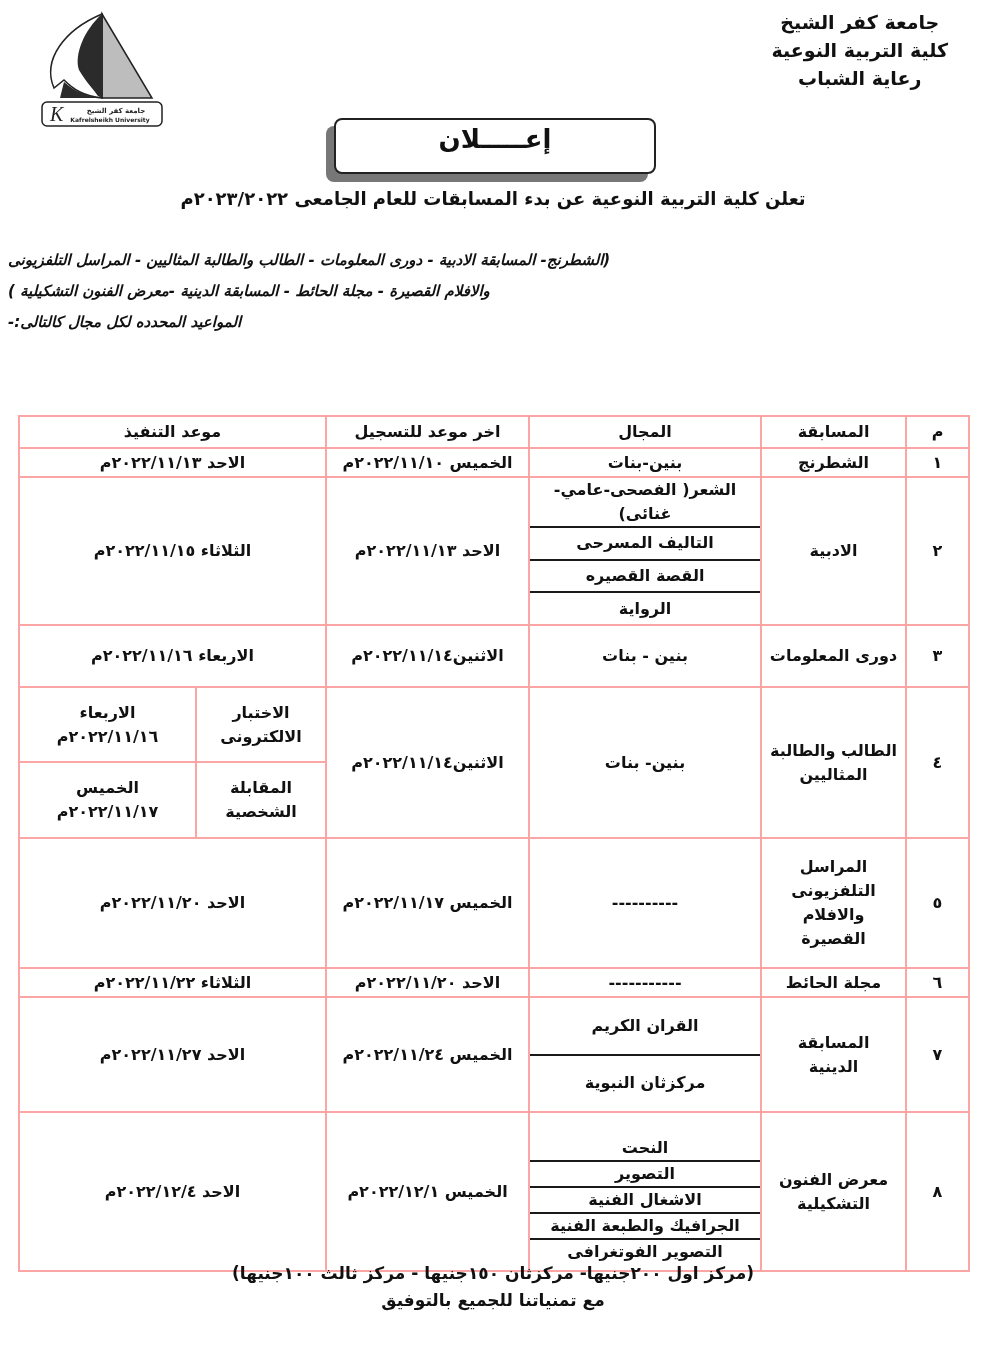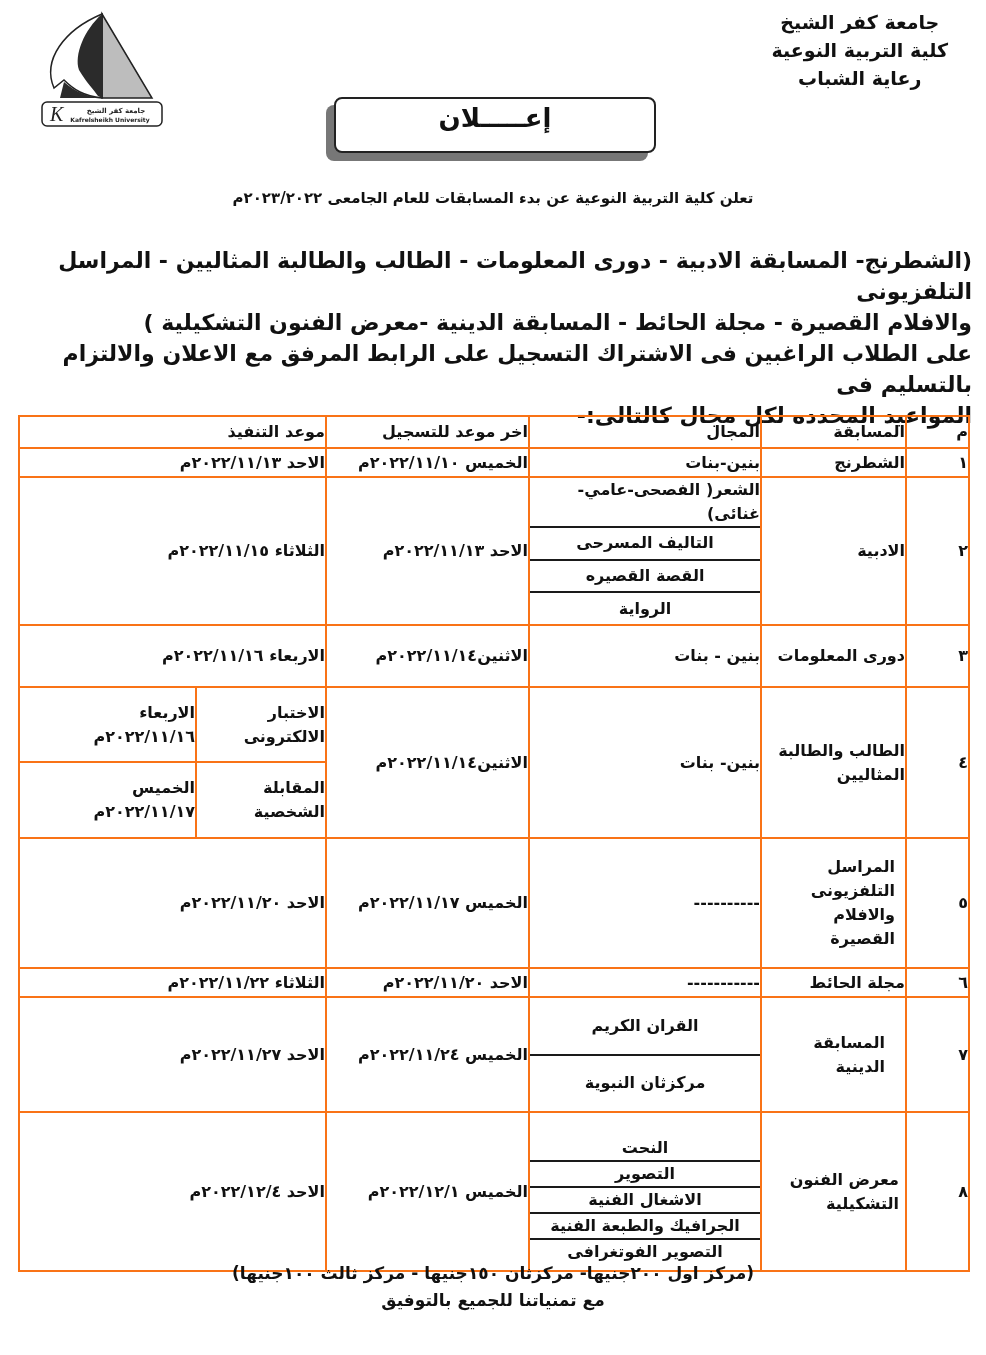--- a/index.html
+++ b/index.html
@@ -1,27 +1,27 @@
 <!DOCTYPE html>
 <html><head>
 <meta charset="utf-8">
 <style>
   html,body{margin:0;padding:0;background:#fff;}
   body{width:986px;height:1355px;position:relative;overflow:hidden;
        font-family:"DejaVu Sans","Liberation Sans",sans-serif;color:#111;}
   .abs{position:absolute;}
   .hdr-org{right:38px;top:8px;text-align:center;font-weight:bold;font-size:19px;line-height:28px;direction:rtl;}
   .logo{left:24px;top:10px;width:150px;height:118px;}
-  .ann-box{left:334px;top:97px;width:318px;height:52px;border:2px solid #222;border-radius:8px;background:#fff;
+  .ann-box{left:334px;top:118px;width:318px;height:52px;border:2px solid #222;border-radius:8px;background:#fff;
            box-shadow:-8px 8px 0 0 #777;display:flex;align-items:center;justify-content:center;}
   .ann-title{font-size:26px;font-weight:bold;letter-spacing:6px;margin-top:-14px;direction:rtl;}
-  .intro{left:0;top:183px;width:986px;text-align:center;font-weight:bold;font-size:15px;line-height:31px;direction:rtl;}
-  .para{left:8px;right:14px;font-weight:bold;font-size:22px;line-height:31px;direction:rtl;text-align:right;}
+  .intro{left:0;top:183px;width:986px;text-align:center;font-weight:bold;font-size:18px;line-height:31px;direction:rtl;}
+  .para{left:8px;right:14px;font-weight:bold;font-size:15px;line-height:31px;direction:rtl;text-align:left;font-style:italic;}
   table.sched{position:absolute;left:18px;top:415px;width:950px;border-collapse:collapse;direction:rtl;table-layout:fixed;}
-  table.sched td, table.sched th{border:2px solid #f97316;text-align:right;vertical-align:middle;
+  table.sched td, table.sched th{border:2px solid #fca5a5;text-align:center;vertical-align:middle;
        font-weight:bold;font-size:16px;padding:0;line-height:24px;}
   table.sched th{font-size:16px;height:30px;}
   .sub{display:flex;flex-direction:column;height:100%;}
   .sub div{flex:1;display:flex;align-items:center;justify-content:center;border-bottom:2px solid #1a1a1a;}
   .sub div:last-child{border-bottom:none;}
   .footer{left:0;width:986px;text-align:center;font-weight:bold;font-size:17px;line-height:27px;direction:rtl;}
 </style>
 </head>
 <body>
 
@@ -47,21 +47,20 @@
 <div class="abs ann-box">
   <span class="ann-title">إعـــــلان</span>
 </div>
 
 <div class="abs intro">
   <div>تعلن كلية التربية النوعية عن بدء المسابقات للعام الجامعى ٢٠٢٣/٢٠٢٢م</div>
 </div>
 <div class="abs para" style="top:245px;">
   <div>(الشطرنج- المسابقة الادبية - دورى المعلومات - الطالب والطالبة المثاليين - المراسل التلفزيونى</div>
   <div>والافلام القصيرة - مجلة الحائط - المسابقة الدينية -معرض الفنون التشكيلية )</div>
-  <div>على الطلاب الراغبين فى الاشتراك التسجيل على الرابط المرفق مع الاعلان والالتزام بالتسليم فى</div>
   <div>المواعيد المحدده لكل مجال كالتالى:-</div>
 </div>
 
 <table class="sched">
   <colgroup>
     <col style="width:63px">
     <col style="width:145px">
     <col style="width:232px">
     <col style="width:203px">
     <col style="width:130px">

